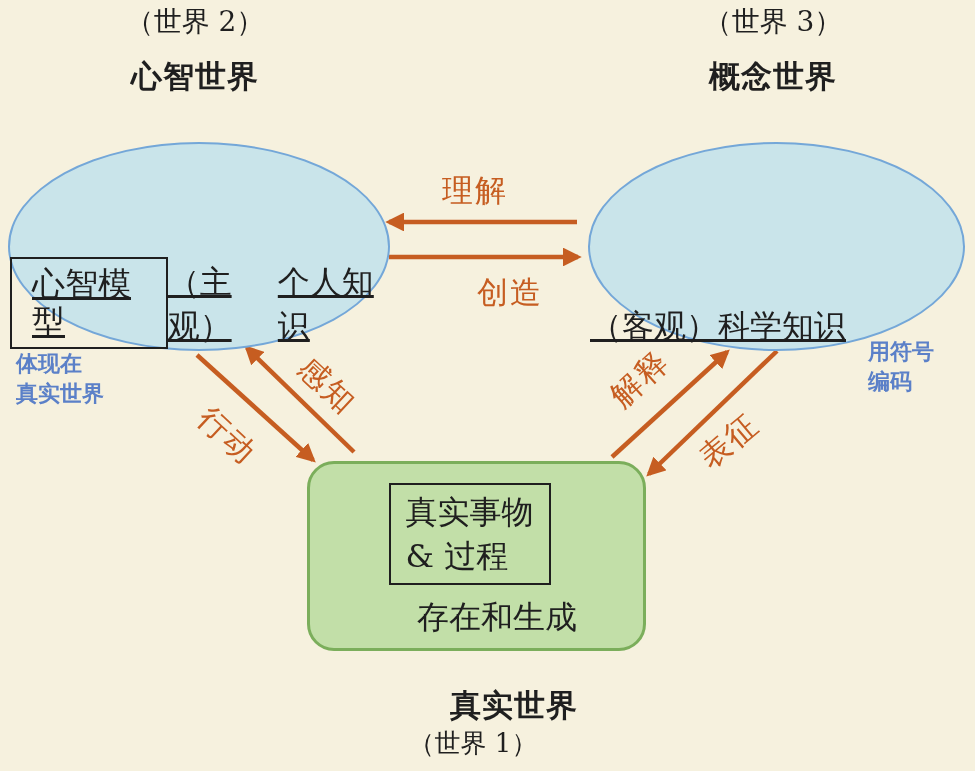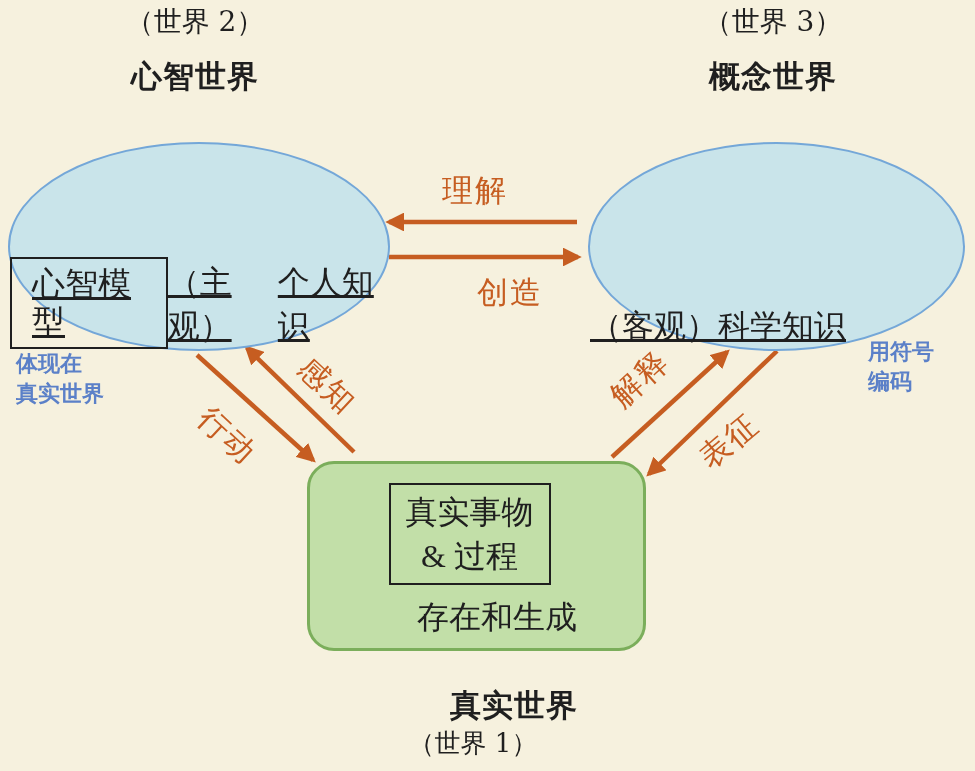--- a/index.html
+++ b/index.html
@@ -48,22 +48,22 @@
   
   #real-box{
     position:absolute;left:307px;top:461px;width:339px;height:190px;
     background:var(--box-fill,#c2dfa8);
     border:3px solid var(--box-border,#7bae5b);
     border-radius:27px;box-sizing:border-box;
     display:flex;flex-direction:column;align-items:center;
   }
   .real-model-box{
     margin-top:19px;border:2px solid var(--text,#1f1f1f);
-    padding:5px 15px;font-size:32px;line-height:1.38;text-align:center;
-    position:relative;left:-7px;font-family:Liberation Serif, serif;
+    padding:5px 15px;font-size:32px;line-height:1.38;text-align:left;
+    position:relative;left:-7px;
   }
   .real-caption{font-size:32px;margin-top:11px;margin-left:41px;}
 
   
   .arrow-label{
     position:absolute;color:var(--arrow,#c65d21);font-size:31px;
     white-space:nowrap;transform:translate(-50%,-50%);letter-spacing:2px;
   }
   #label-understand{left:475px;top:191px;}
   #label-create{left:478px;top:293px;margin-left:32px;}

